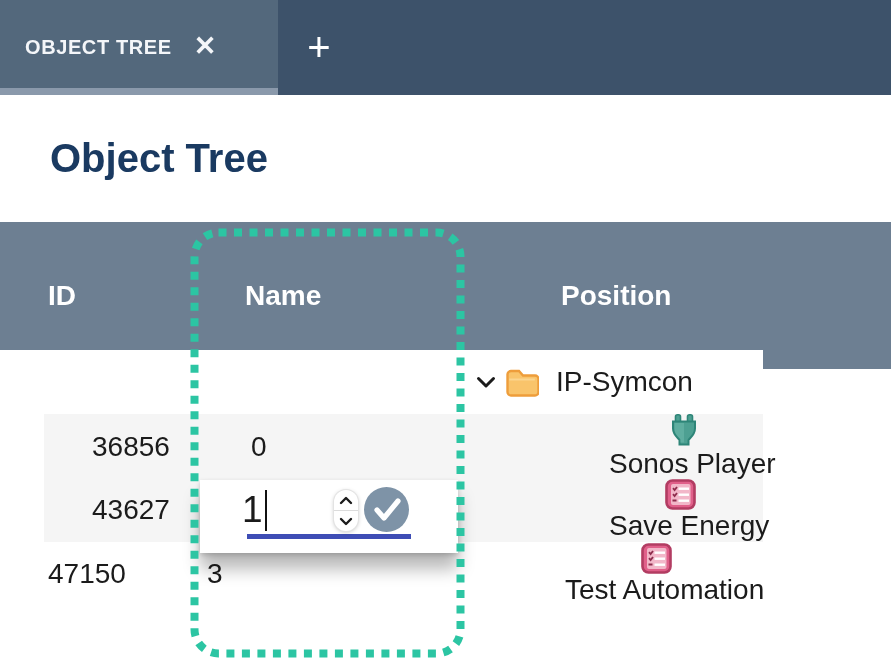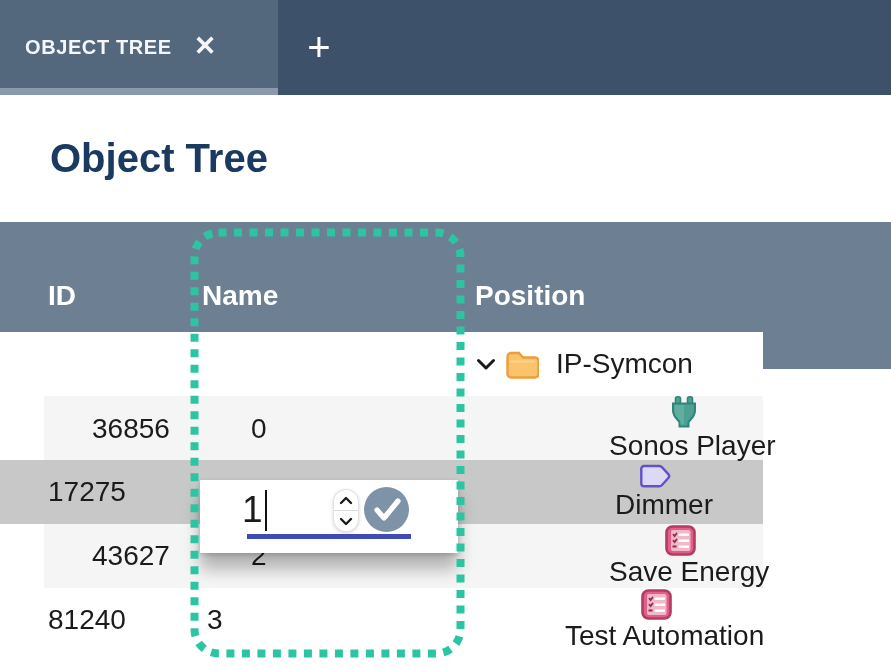--- a/index.html
+++ b/index.html
@@ -44,24 +44,24 @@
     margin-left:50px; font-size:40px; font-weight:bold; color:#1a3a61;
   }
 
   
   .grid-row {
     display:grid; grid-template-columns:192px 268px 1fr;
     align-items:center;
   }
   .thead {
     position:absolute; left:0; top:222px; width:891px; height:147px;
-    background:#6d7f92; color:#ffffff;
+    background:#6d7f92; color:#ffffff;gap:43px;
   }
   .thead .cell { font-size:28px; font-weight:bold; }
-  .tbody { position:absolute; left:0; top:332px; width:763px;border-radius:32px; }
+  .tbody { position:absolute; left:0; top:350px; width:763px;border-radius:32px; }
   .row { height:64px; font-size:28px; color:#1b1b1b; }
   .row-bg-white { background:#ffffff; }
   .row-bg-alt   { background:#f5f5f5;margin-left:44px; }
   .row-bg-sel   { background:#c8c8c8; }
   .cell-id  { padding-left:48px; }
   .cell-pos { padding-left:15px; }
   .cell-name { display:flex; align-items:center; padding-left:10px; }
   .cell-name.root  { padding-left:16px; }
   .cell-name.child { padding-left:88px;flex-direction:column; }
   .cell-name .ico { flex:0 0 auto; display:block; }
@@ -159,51 +159,41 @@
         <svg class="ico" width="28" height="34" viewBox="0 0 28 34">
           <rect x="5.5" y="0.8" width="5" height="8" rx="2" fill="#4da092" stroke="#2e8578" stroke-width="1.6"></rect>
           <rect x="17.5" y="0.8" width="5" height="8" rx="2" fill="#4da092" stroke="#2e8578" stroke-width="1.6"></rect>
           <path d="M3 7.5 h22 v7 c0 6 -4.5 9 -6.5 11.5 v4.5 h-9 v-4.5 C7.5 23.5 3 20.5 3 14.5 z" fill="#4da092" stroke="#2e8578" stroke-width="2"></path>
           <path d="M4.6 9 h9.4 v19.5 h-3.5 v-3.2 C8.5 22.8 4.6 20 4.6 14.5 z" fill="#63b0a2" opacity="0.85"></path>
         </svg>
         <span class="nm">Sonos Player</span>
       </div>
     </div>
 
-    <div class="row grid-row row-bg-sel">
-      <div class="cell-id">17275</div>
-      <div class="cell-pos"></div>
-      <div class="cell-name child">
-        <svg class="ico" width="31" height="25" viewBox="0 0 31 25">
-          <path d="M4 2 h15.2 c1.1 0 2.1 0.45 2.8 1.25 l6.3 6.9 c1 1.1 1 2.8 0 3.9 l-6.3 6.9 c-0.7 0.8 -1.7 1.25 -2.8 1.25 H4 c-1.5 0 -2.7 -1.2 -2.7 -2.7 V4.7 C1.3 3.2 2.5 2 4 2 z" fill="#ded8f7" stroke="#6152c9" stroke-width="2.4"></path>
-        </svg>
-        <span class="nm">Dimmer</span>
-      </div>
-    </div>
 
     <div class="row grid-row row-bg-alt">
       <div class="cell-id">43627</div>
       <div class="cell-pos">2</div>
       <div class="cell-name child">
         <svg class="ico" width="31" height="31" viewBox="0 0 31 31">
           <rect x="1.5" y="1.5" width="28" height="28" rx="6" fill="#e0608a" stroke="#b23c62" stroke-width="2.6"></rect>
           <rect x="6" y="5" width="19.5" height="21" rx="2" fill="#f2b7c9"></rect>
           <path d="M8 9.2 l1.6 1.8 2.4 -3" fill="none" stroke="#8e2d4d" stroke-width="1.8"></path>
           <path d="M8 15.2 l1.6 1.8 2.4 -3" fill="none" stroke="#8e2d4d" stroke-width="1.8"></path>
           <rect x="7.5" y="20.5" width="4" height="2" fill="#8e2d4d"></rect>
           <rect x="13.5" y="8.5" width="10.5" height="2.4" fill="#ffffff"></rect>
           <rect x="13.5" y="14.5" width="10.5" height="2.4" fill="#ffffff"></rect>
           <rect x="13.5" y="20.5" width="10.5" height="2.4" fill="#ffffff"></rect>
         </svg>
         <span class="nm">Save Energy</span>
       </div>
     </div>
 
     <div class="row grid-row row-bg-white">
-      <div class="cell-id">81240</div>
+      <div class="cell-id">47150</div>
       <div class="cell-pos">3</div>
       <div class="cell-name child">
         <svg class="ico" width="31" height="31" viewBox="0 0 31 31">
           <rect x="1.5" y="1.5" width="28" height="28" rx="6" fill="#e0608a" stroke="#b23c62" stroke-width="2.6"></rect>
           <rect x="6" y="5" width="19.5" height="21" rx="2" fill="#f2b7c9"></rect>
           <path d="M8 9.2 l1.6 1.8 2.4 -3" fill="none" stroke="#8e2d4d" stroke-width="1.8"></path>
           <path d="M8 15.2 l1.6 1.8 2.4 -3" fill="none" stroke="#8e2d4d" stroke-width="1.8"></path>
           <rect x="7.5" y="20.5" width="4" height="2" fill="#8e2d4d"></rect>
           <rect x="13.5" y="8.5" width="10.5" height="2.4" fill="#ffffff"></rect>
           <rect x="13.5" y="14.5" width="10.5" height="2.4" fill="#ffffff"></rect>

